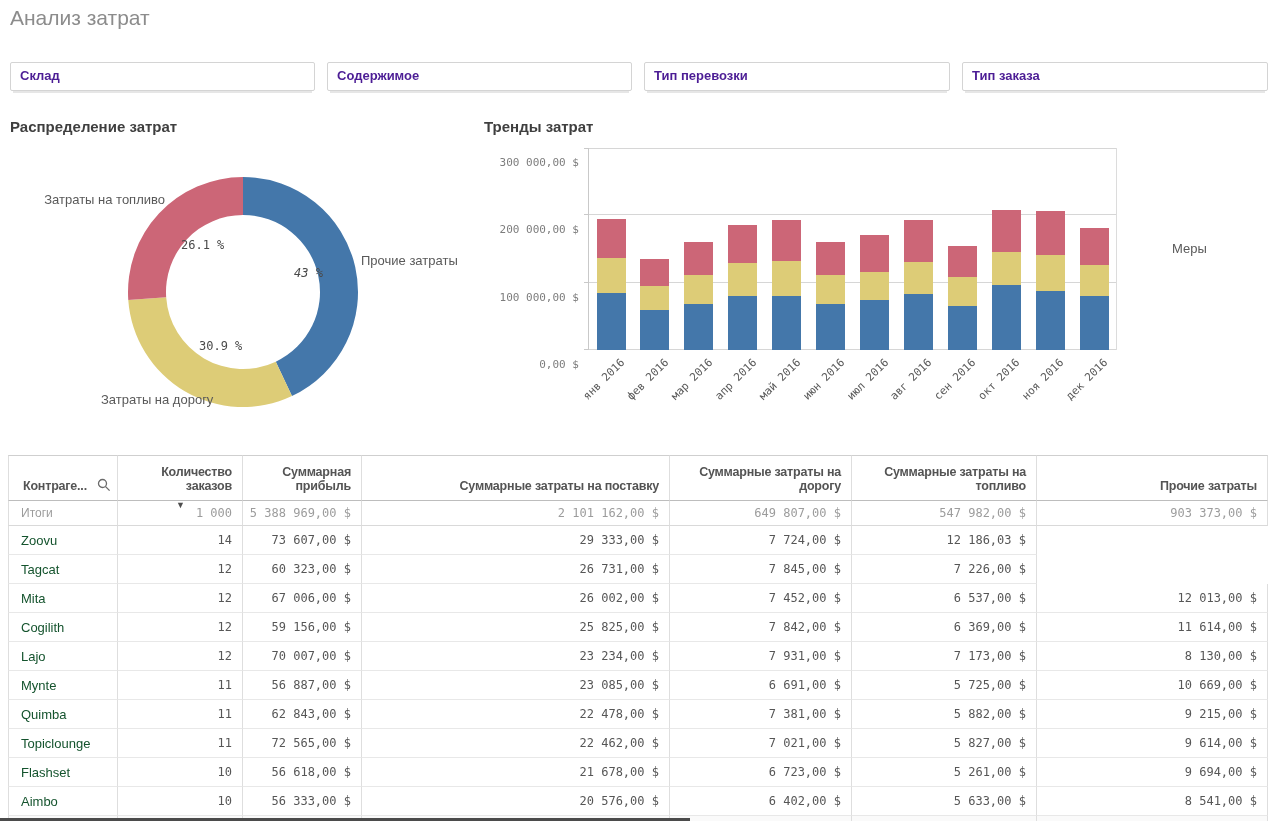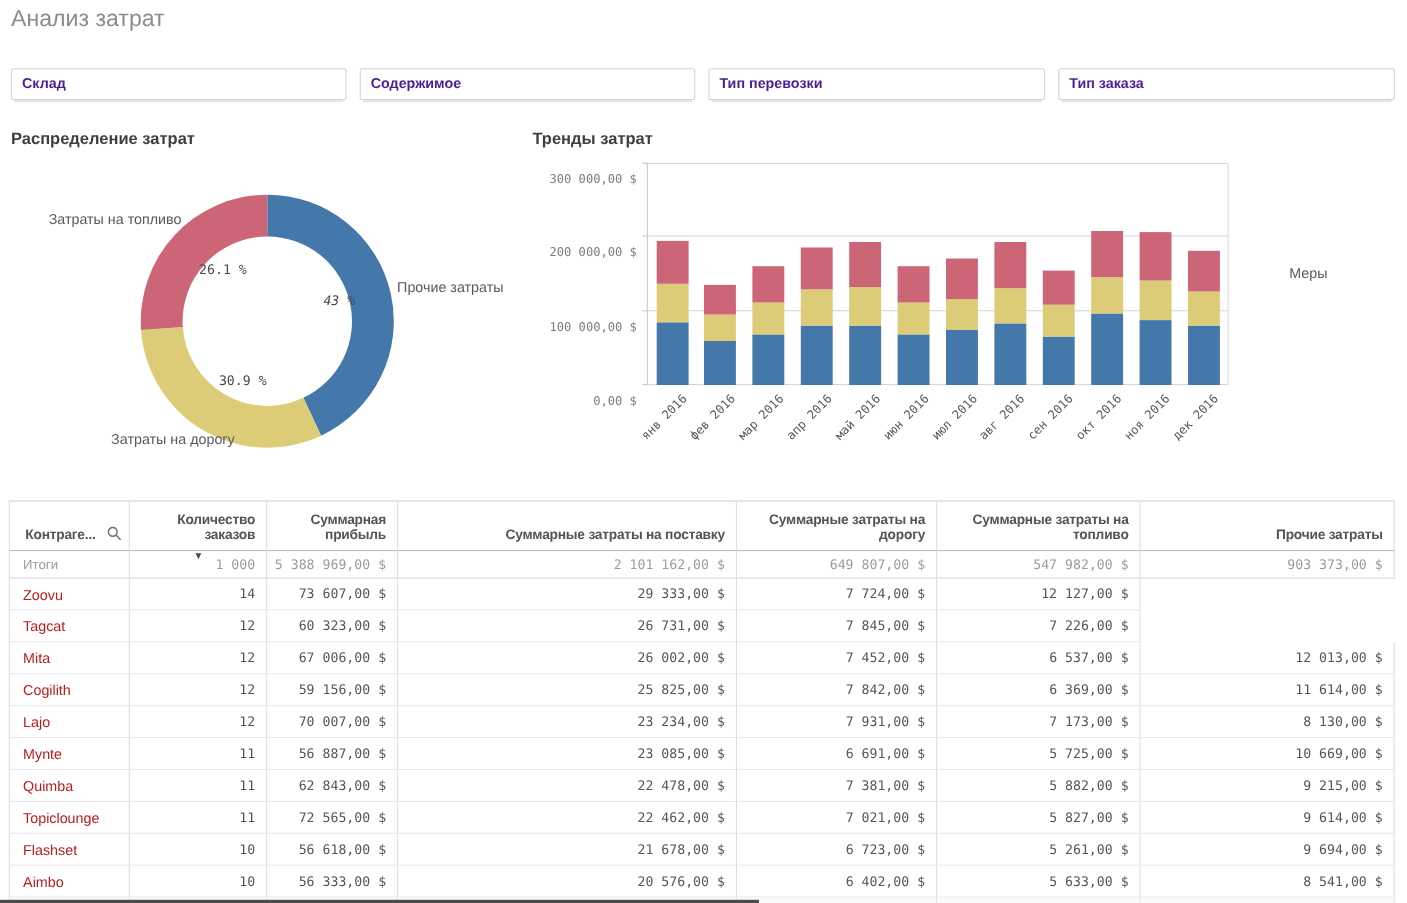--- a/index.html
+++ b/index.html
@@ -36,21 +36,21 @@
   .trow{display:grid;grid-template-columns:110px 125px 119px 308px 182px 185px 231px;}
   .tcell{border-right:1px solid #dedede;box-sizing:border-box;overflow:hidden;}
   .tcell:first-child{border-left:1px solid #dedede;}
   .thead .tcell{border-top:1px solid #cfcfcf;border-bottom:1px solid #bdbdbd;
         display:flex;align-items:flex-end;font-size:12.5px;font-weight:bold;color:#545454;
         letter-spacing:-0.2px;padding:4px 10px 7px 8px;min-height:46px;justify-content:flex-end;
         text-align:right;cursor:pointer;}
   .thead .tcell.first{justify-content:flex-start;text-align:left;padding-left:14px;}
   .totals .tcell{height:25px;line-height:25px;border-bottom:1px solid #d9d9d9;color:#9c9c9c;}
   .drow .tcell{height:29px;line-height:29px;border-bottom:1px solid #e8e8e8;}
-  .dim{font-size:13px;color:#b91c1c;padding-left:12px;text-align:left;}
+  .dim{font-size:13px;color:#14532d;padding-left:12px;text-align:left;}
   .totals .dim{font-size:12px;color:#9c9c9c;}
   .num{font-family:"DejaVu Sans Mono",monospace;font-size:12px;color:#565656;text-align:right;padding-right:10px;}
   .totals .num{color:#9c9c9c;}
   .partial .tcell{height:5px;background:#fafafa;border-bottom:none;}
   .sort-indicator{position:absolute;left:168px;top:46px;font-size:9px;color:#4d4d4d;line-height:9px;}
   .search-icon{margin-left:10px;margin-bottom:1px;flex:0 0 auto;cursor:pointer;}
 
   .hscroll{position:absolute;left:0;bottom:0;width:690px;height:3px;background:#4b4b4b;}
 </style>
 </head>
@@ -188,21 +188,21 @@
         <div class="tcell num">649 807,00 $</div>
         <div class="tcell num">547 982,00 $</div>
         <div class="tcell num">903 373,00 $</div>
       </div>
       <div class="trow drow">
         <div class="tcell dim">Zoovu</div>
         <div class="tcell num">14</div>
         <div class="tcell num">73 607,00 $</div>
         <div class="tcell num">29 333,00 $</div>
         <div class="tcell num">7 724,00 $</div>
-        <div class="tcell num">12 127,00 $</div>
+        <div class="tcell num">12 186,03 $</div>
       </div>
       <div class="trow drow">
         <div class="tcell dim">Tagcat</div>
         <div class="tcell num">12</div>
         <div class="tcell num">60 323,00 $</div>
         <div class="tcell num">26 731,00 $</div>
         <div class="tcell num">7 845,00 $</div>
         <div class="tcell num">7 226,00 $</div>
       </div>
       <div class="trow drow">

